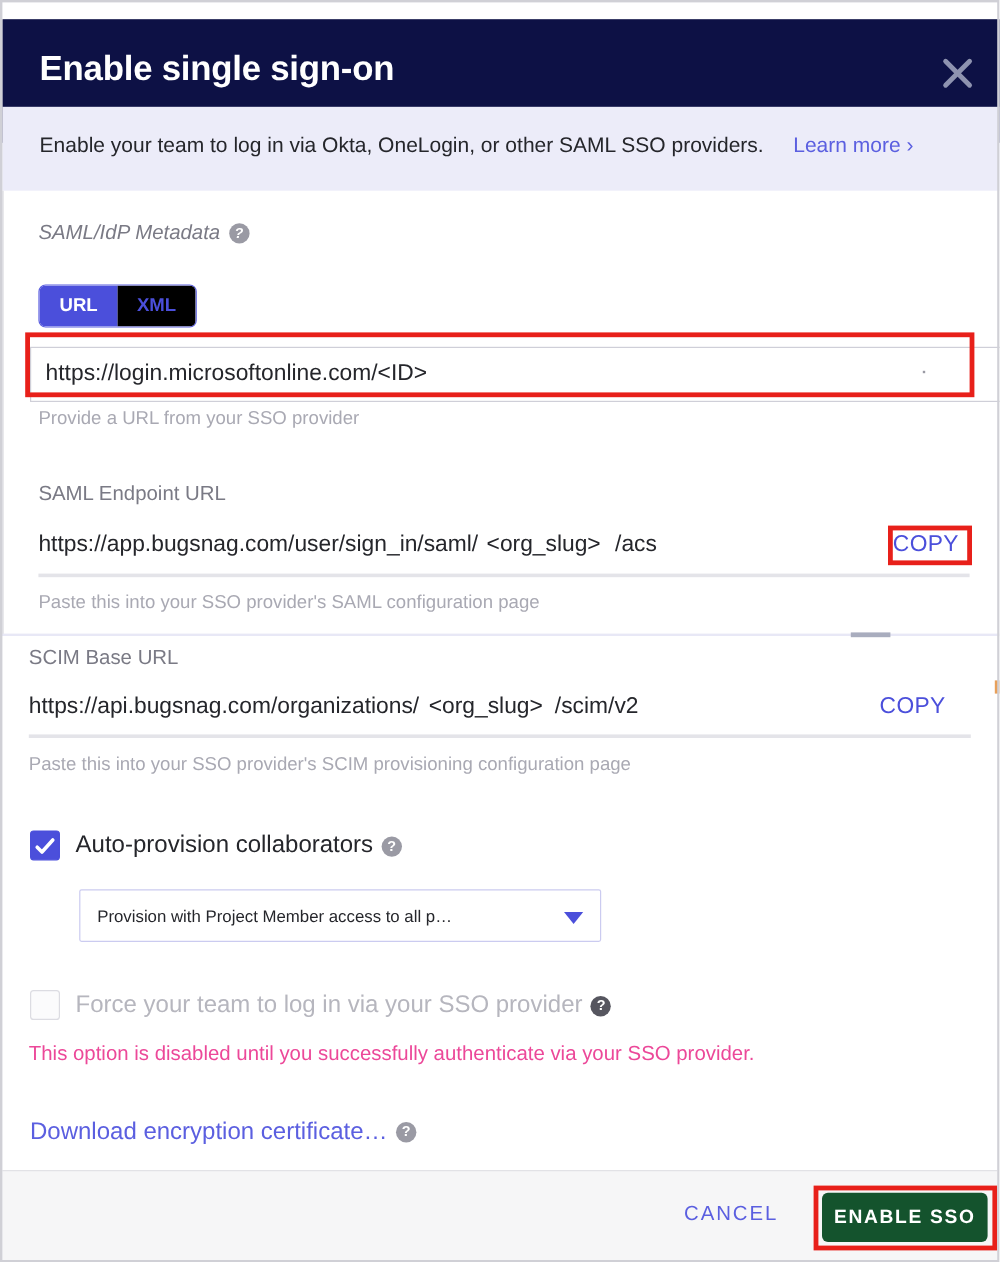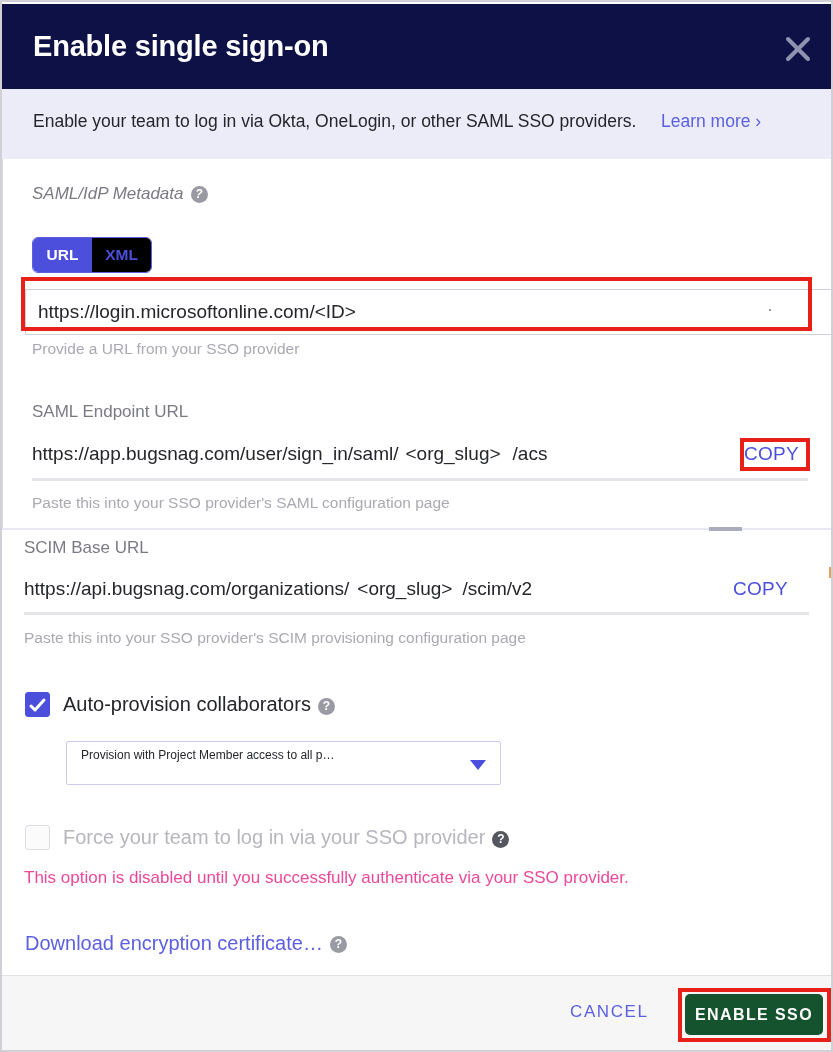--- a/index.html
+++ b/index.html
@@ -20,21 +20,21 @@
     left: 0; top: 0;
     width: 833px;
     height: 1052px;
     background: #ffffff;
     box-sizing: border-box;
   }
 
   
   .header {
     position: absolute;
-    left: 2px; top: 4px;
+    left: 2px; top: 16px;
     width: 831px;
     height: 103px;
     background: #0d1145;
     box-sizing: border-box;
   }
   .header-title {
     position: absolute;
     left: 31px;
     top: 26px;
     color: #ffffff;
@@ -145,21 +145,21 @@
     text-align: center;
     vertical-align: 1px;
     margin-left: 7px;
     cursor: pointer;
   }
 
   
   .segmented {
     position: absolute;
     left: 32px; top: 237px;
-    width: 120px; height: 36px;
+    width: 132px; height: 36px;
     border: 1px solid #5b5fe0;
     border-radius: 6px;
     overflow: hidden;
     display: flex;
     box-sizing: border-box;
   }
   .seg {
     flex: 1;
     display: flex;
     align-items: center;
@@ -266,22 +266,22 @@
     left: 66px; top: 741px;
     width: 435px; height: 44px;
     border: 1px solid #cbcbf0;
     background: #ffffff;
     box-sizing: border-box;
     border-radius: 2px;
     cursor: pointer;
   }
   .select-value {
     position: absolute;
-    left: 14px; top: 6px;
-    font-size: 12px;
+    left: 14px; top: 13px;
+    font-size: 14px;
     color: #25262b;
     white-space: nowrap;
   }
   .select-arrow {
     position: absolute;
     right: 14px; top: 18px;
     width: 0; height: 0;
     border-left: 8px solid transparent;
     border-right: 8px solid transparent;
     border-top: 10px solid #4b4fdb;

